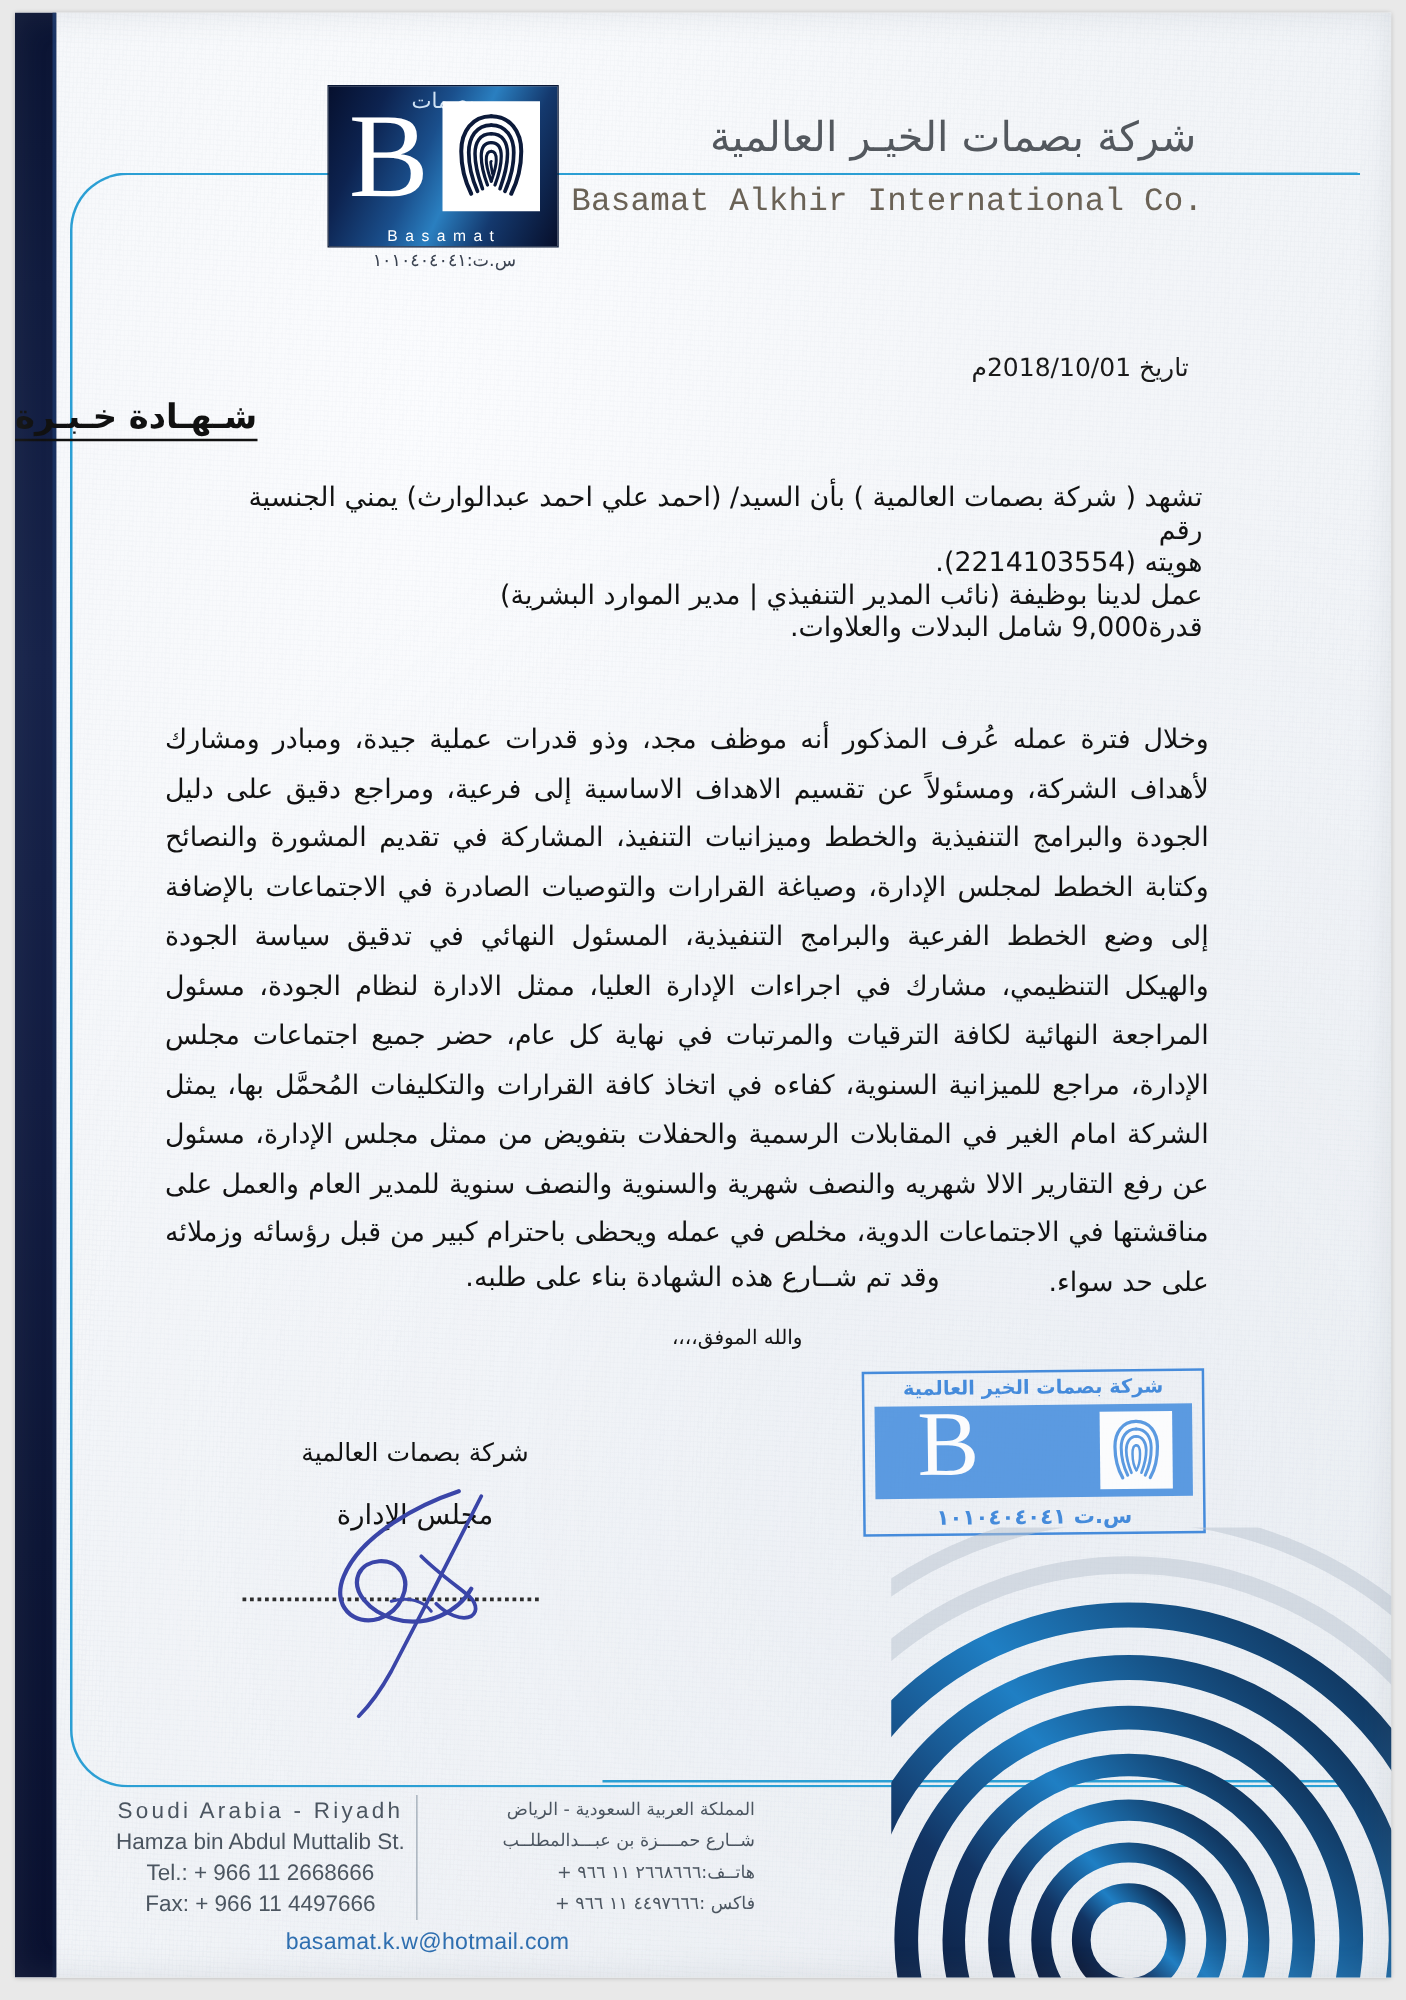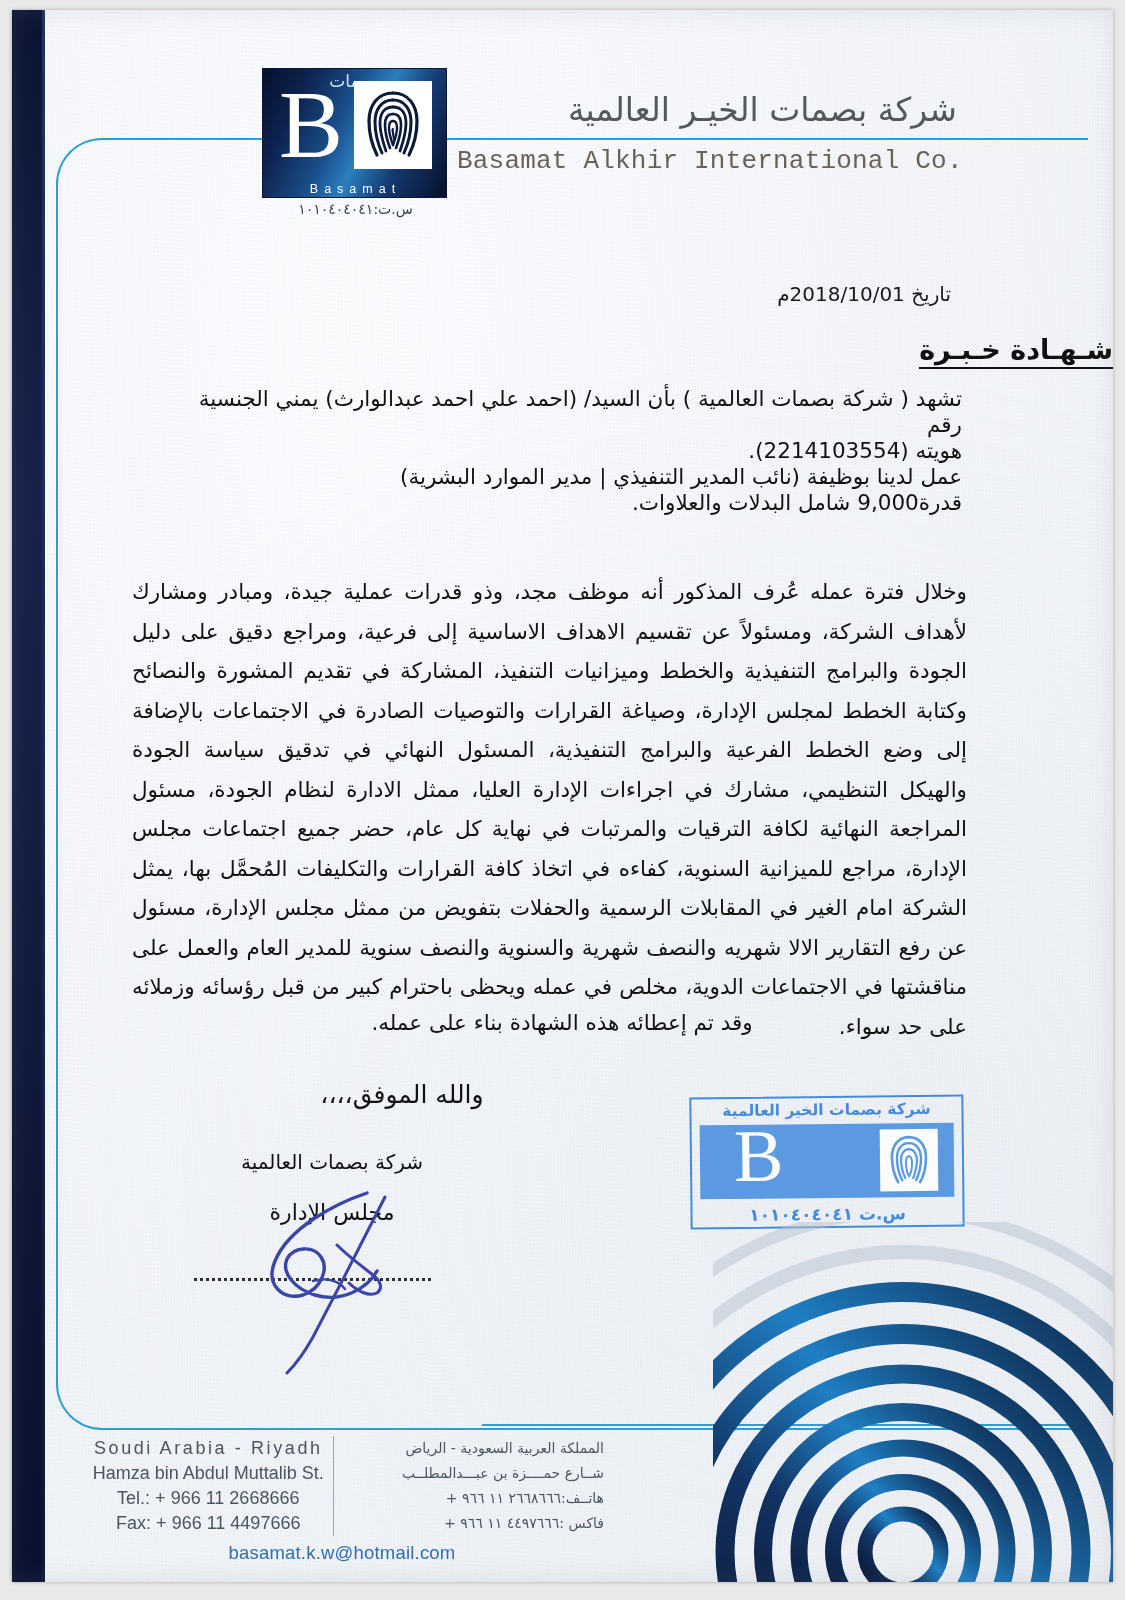--- a/index.html
+++ b/index.html
@@ -194,22 +194,22 @@
     right: 162px;
     top: 272px;
     direction: rtl;
     font-family: "DejaVu Sans", sans-serif;
     font-size: 20px;
     color: #1a1a1a;
   }
   .doc-title {
     position: absolute;
     left: 0; right: 0;
-    top: 324px;
-    text-align: right;
+    top: 308px;
+    text-align: left;
     direction: rtl;
     font-family: "DejaVu Sans", sans-serif;
     font-weight: bold;
     font-size: 27px;
     color: #111111;
     letter-spacing: 2px;
   }
   .doc-title span {
     border-bottom: 2.5px solid #111;
     padding-bottom: 2px;
@@ -242,23 +242,22 @@
     top: 995px;
     width: 800px;
     font-size: 21.5px;
     line-height: 36px;
     text-align: center;
   }
   #blessing {
     left: 150px;
     top: 1050px;
     width: 480px;
-    font-size: 25px;
-    text-align: center;
-    margin-top: 20px;
+    font-size: 16px;
+    text-align: right;
   }
 
   
   .sig-company {
     position: absolute;
     left: 190px;
     top: 1140px;
     width: 260px;
     text-align: center;
     direction: rtl;
@@ -469,21 +468,21 @@
 
     <div class="body-block" id="intro">
       <span class="ln">تشهد ( شركة بصمات العالمية ) بأن السيد/  (احمد علي احمد عبدالوارث) يمني الجنسية رقم</span>
       <span class="ln">هويته (2214103554).</span>
       <span class="ln">عمل لدينا بوظيفة (نائب المدير التنفيذي | مدير الموارد البشرية)</span>
       <span class="ln">قدرة9,000 شامل البدلات والعلاوات.</span>
     </div>
 
     <div class="body-block" id="main-para">وخلال فترة عمله عُرف المذكور أنه موظف مجد، وذو قدرات عملية جيدة، ومبادر ومشارك لأهداف الشركة، ومسئولاً عن تقسيم الاهداف الاساسية إلى فرعية، ومراجع دقيق على دليل الجودة والبرامج التنفيذية والخطط وميزانيات التنفيذ، المشاركة في تقديم المشورة والنصائح وكتابة الخطط لمجلس الإدارة، وصياغة القرارات والتوصيات الصادرة في الاجتماعات بالإضافة إلى وضع الخطط الفرعية والبرامج التنفيذية، المسئول النهائي في تدقيق سياسة الجودة والهيكل التنظيمي، مشارك في اجراءات الإدارة العليا، ممثل الادارة لنظام الجودة، مسئول المراجعة النهائية لكافة الترقيات والمرتبات في نهاية كل عام، حضر جميع اجتماعات مجلس الإدارة، مراجع للميزانية السنوية، كفاءه في اتخاذ كافة القرارات والتكليفات المُحمَّل بها، يمثل الشركة امام الغير في المقابلات الرسمية والحفلات بتفويض من ممثل مجلس الإدارة، مسئول عن رفع التقارير الالا شهريه والنصف شهرية والسنوية والنصف سنوية للمدير العام والعمل على مناقشتها في الاجتماعات الدوية، مخلص في عمله ويحظى باحترام كبير من قبل رؤسائه وزملائه على حد سواء.</div>
 
-    <div class="body-block" id="closing">وقد تم إعطائه هذه الشهادة بناء على عمله.</div>
+    <div class="body-block" id="closing">وقد تم شــارع هذه الشهادة بناء على طلبه.</div>
     <div class="body-block" id="blessing">والله الموفق،،،،</div>
 
     <div class="sig-company">شركة بصمات العالمية</div>
     <div class="sig-role">مجلس الإدارة</div>
     <div class="sig-dots"></div>
     <div class="sig-ink">
       <svg width="250" height="190" viewBox="0 0 250 190">
         <g fill="none" stroke="#3a45a8" stroke-linecap="round" stroke-linejoin="round">
           <path d="M150 8 C120 18 72 42 58 76 C48 100 66 116 86 110 C104 104 112 84 104 72
                    C96 60 76 62 70 74 C64 88 78 104 98 110 C124 118 150 104 160 86" stroke-width="3.4"></path>

